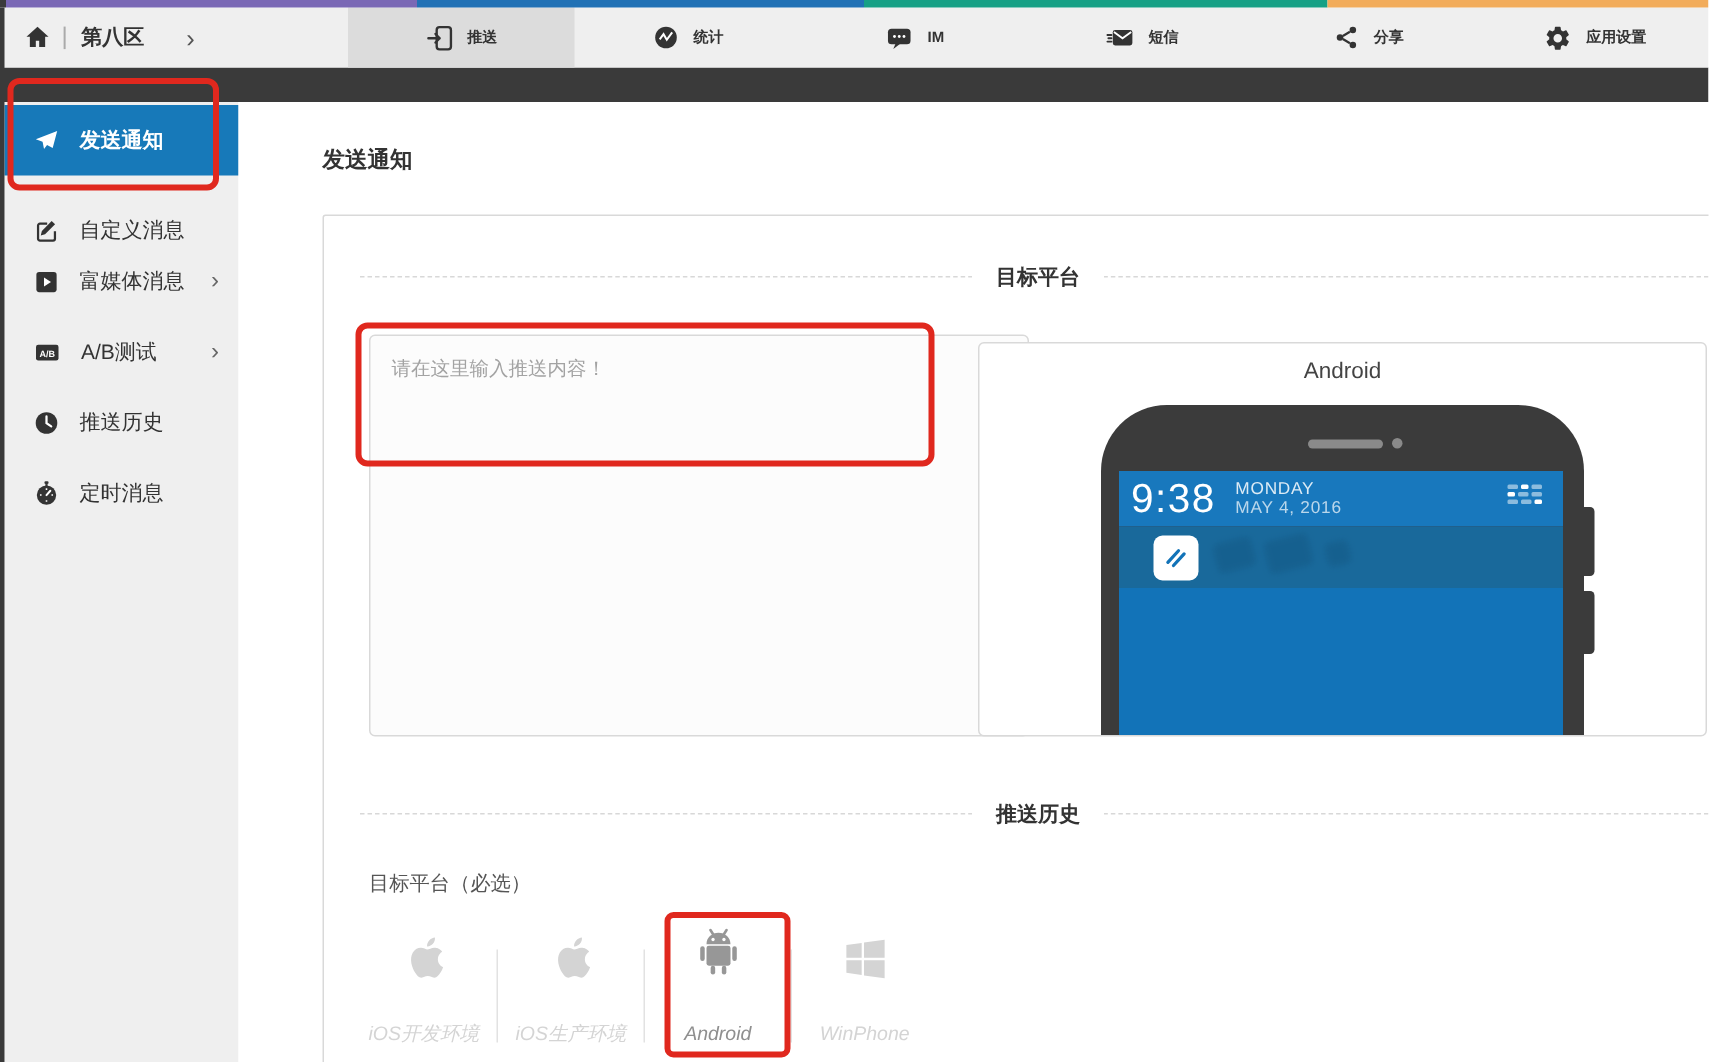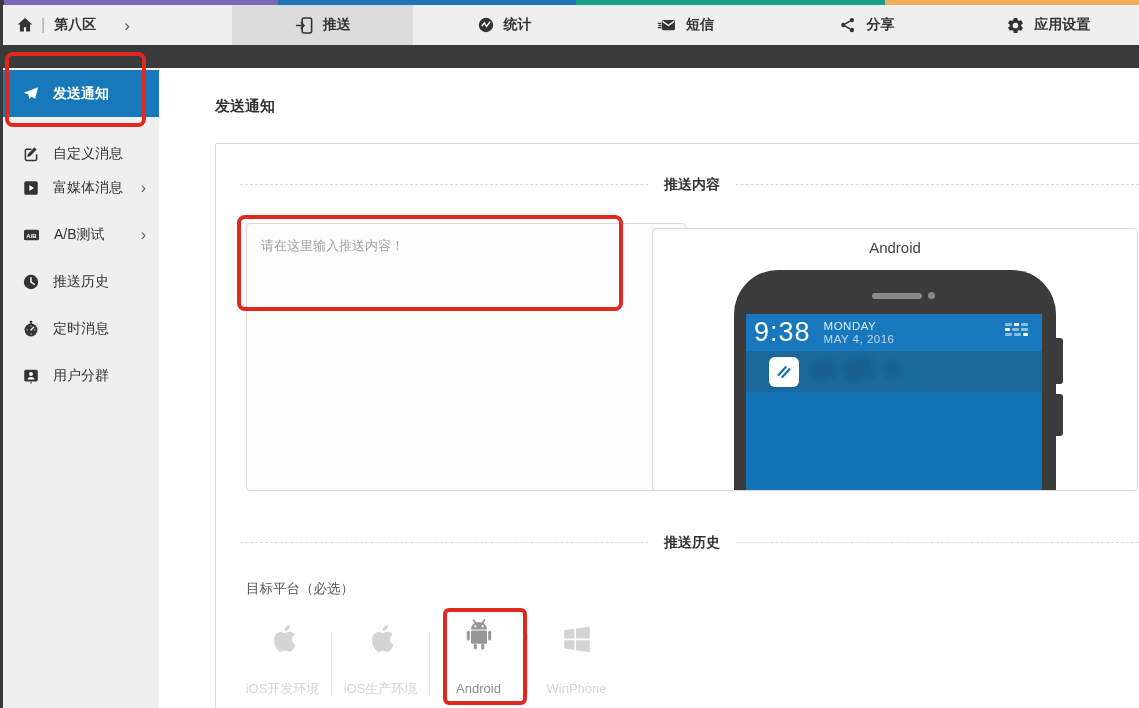--- a/index.html
+++ b/index.html
@@ -15,21 +15,21 @@
   .top-stripe .seg3{width:298px;background:#2171b5}
   .top-stripe .seg4{width:309px;background:#16a085}
   .top-stripe .seg5{flex:1;background:#f2ac5b}
   
   .navbar { position:absolute; left:0; top:5px; width:1139px; height:40px; background:#efefef; display:flex; z-index:20; }
   .app-selector { width:232px; display:flex; align-items:center; padding-left:16px; cursor:pointer; }
   .app-selector .sep { color:#aaa; margin:0 9px 0 7px; font-size:16px; }
   .app-selector .app-name { font-size:14px; font-weight:bold; color:#333; }
   .app-selector .chev { margin-left:28px; color:#555; font-size:17px; line-height:1; }
   .nav-tabs { flex:1; display:flex; }
-  .nav-tab { flex:1; display:flex; align-items:center; justify-content:center; gap:9px; font-size:14px; font-weight:bold; color:#333; cursor:pointer; }
+  .nav-tab { flex:1; display:flex; align-items:center; justify-content:center; gap:9px; font-size:10px; font-weight:bold; color:#333; cursor:pointer; }
   .nav-tab.active { background:#dcdcdc; }
   .icon { display:inline-flex; align-items:center; justify-content:center; }
   .icon svg { display:block; }
   
   .dark-band { position:absolute; left:0; top:45px; width:1139px; height:23px; background:#3a3a3a; z-index:5; }
   .left-strip { position:absolute; left:0; top:5px; width:3px; height:703px; background:#3a3a3a; z-index:25; }
   
   .sidebar { position:absolute; left:3px; top:68px; width:156px; height:640px; background:#efefef; z-index:6; }
   .sb-item { position:absolute; left:0; width:156px; height:47px; display:flex; align-items:center; padding-left:19px; gap:13px; font-size:14px; color:#333; cursor:pointer; }
   .sb-item .sb-label { white-space:nowrap; }
@@ -68,21 +68,21 @@
   .app-badge { position:absolute; left:23px; top:6px; width:30px; height:30px; background:#fff; border-radius:6px; display:flex; align-items:center; justify-content:center; }
   .ghost { position:absolute; background:rgba(8,55,90,.18); filter:blur(2px); border-radius:4px; }
   .g1 { left:64px; top:9px; width:26px; height:20px; transform:rotate(-14deg); }
   .g2 { left:98px; top:7px; width:30px; height:22px; transform:rotate(-14deg); }
   .g3 { left:138px; top:10px; width:16px; height:16px; transform:rotate(-14deg); }
   .scr-body { flex:1; background:#1273b8; }
   
   .target-label { position:absolute; left:30px; top:436px; font-size:13.5px; color:#555; }
   .platform-row { position:absolute; left:18px; top:470px; height:82px; display:flex; align-items:stretch; }
   .platform { width:97px; display:flex; flex-direction:column; align-items:center; justify-content:flex-end; cursor:pointer; }
-  .platform .plabel { margin-top:25px; font-size:13px; color:#d4d4d4; line-height:15px; white-space:nowrap; }
+  .platform .plabel { margin-top:25px; font-size:13px; color:#d4d4d4; line-height:15px; white-space:nowrap;font-style:italic; }
   .platform.sel .plabel { color:#8f8f8f; }
   .pdivider { width:1px; background:#e2e2e2; margin-top:19px; height:62px; }
   
   .red-box { position:absolute; border:4px solid #e0281e; border-radius:8px; z-index:40; pointer-events:none; }
   .rb1 { left:5px; top:52px; width:141px; height:75px; }
   .rb2 { left:237px; top:215px; width:386px; height:96px; }
   .rb3 { left:443px; top:608px; width:84px; height:97px; border-radius:6px; }
 </style>
 </head>
 <body>
@@ -120,20 +120,32 @@
       <span class="icon">
         <svg width="18" height="18" viewBox="0 0 24 24">
             <circle cx="12" cy="12" r="9.6" fill="#333"></circle>
             <path d="M6.4 13.6l3.4-4.6 2.9 5 4.8-6.6" stroke="#fff" stroke-width="1.8" fill="none"></path>
           </svg>
       </span>
       <span>统计</span>
     </div>
     <div class="nav-tab">
       <span class="icon">
+        <svg width="19" height="19" viewBox="0 0 24 24">
+            <rect x="2.5" y="4" width="19" height="13" rx="3" fill="#333"></rect>
+            <path d="M7 21l1.8-4.4h4z" fill="#333"></path>
+            <circle cx="8" cy="10.5" r="1.2" fill="#fff"></circle>
+            <circle cx="12" cy="10.5" r="1.2" fill="#fff"></circle>
+            <circle cx="16" cy="10.5" r="1.2" fill="#fff"></circle>
+          </svg>
+      </span>
+      <span>IM</span>
+    </div>
+    <div class="nav-tab">
+      <span class="icon">
         <svg width="20" height="19" viewBox="0 0 24 24">
             <rect x="5.5" y="5" width="16.5" height="13" rx="2" fill="#333"></rect>
             <path d="M6.5 6.8l7.2 5.3 7.3-5.3" stroke="#fff" stroke-width="1.6" fill="none"></path>
             <path d="M1 9.2h3.4M1.8 12h2.6M1 14.8h3.4" stroke="#333" stroke-width="1.6" stroke-linecap="round"></path>
           </svg>
       </span>
       <span>短信</span>
     </div>
     <div class="nav-tab">
       <span class="icon">
@@ -212,40 +224,29 @@
       <svg width="18" height="18" viewBox="0 0 24 24">
           <circle cx="12" cy="13.4" r="8.6" fill="#333"></circle>
           <rect x="10.2" y="1" width="3.6" height="2.6" rx="1" fill="#333"></rect>
           <path d="M12 3.6v2.4" stroke="#333" stroke-width="2"></path>
           <path d="M12 13.4l3.4-3.8" stroke="#fff" stroke-width="1.8" stroke-linecap="round"></path>
           <path d="M12 7.4v1.4M17.8 13.4h-1.4M12 19.4V18M6.2 13.4h1.4" stroke="#fff" stroke-width="1.4"></path>
         </svg>
     </span>
     <span class="sb-label">定时消息</span>
   </div>
-  <div class="sb-item" style="top:284px">
-    <span class="icon">
-      <svg width="18" height="18" viewBox="0 0 24 24">
-          <rect x="3" y="3.6" width="18" height="15.6" rx="2.2" fill="#333"></rect>
-          <path d="M10.6 20.4L12 22.6l1.4-2.2z" fill="#333"></path>
-          <circle cx="12" cy="9.4" r="2.6" fill="#fff"></circle>
-          <path d="M7.2 16.6c.9-2.4 2.7-3.3 4.8-3.3s3.9.9 4.8 3.3z" fill="#fff"></path>
-        </svg>
-    </span>
-    <span class="sb-label">用户分群</span>
-  </div>
 </div>
 
 <div class="content">
   <div class="page-title">发送通知</div>
 
   <div class="panel">
 
     <div class="divider" style="top:40px">
-      <span class="divider-label">推送内容</span>
+      <span class="divider-label">目标平台</span>
     </div>
 
     <textarea class="push-textarea" placeholder="请在这里输入推送内容！" style=""></textarea>
 
     <div class="preview-card">
       <div class="preview-title">Android</div>
       <div class="phone">
         <div class="speaker"></div>
         <div class="cam"></div>
         <div class="side-btn b1"></div>

